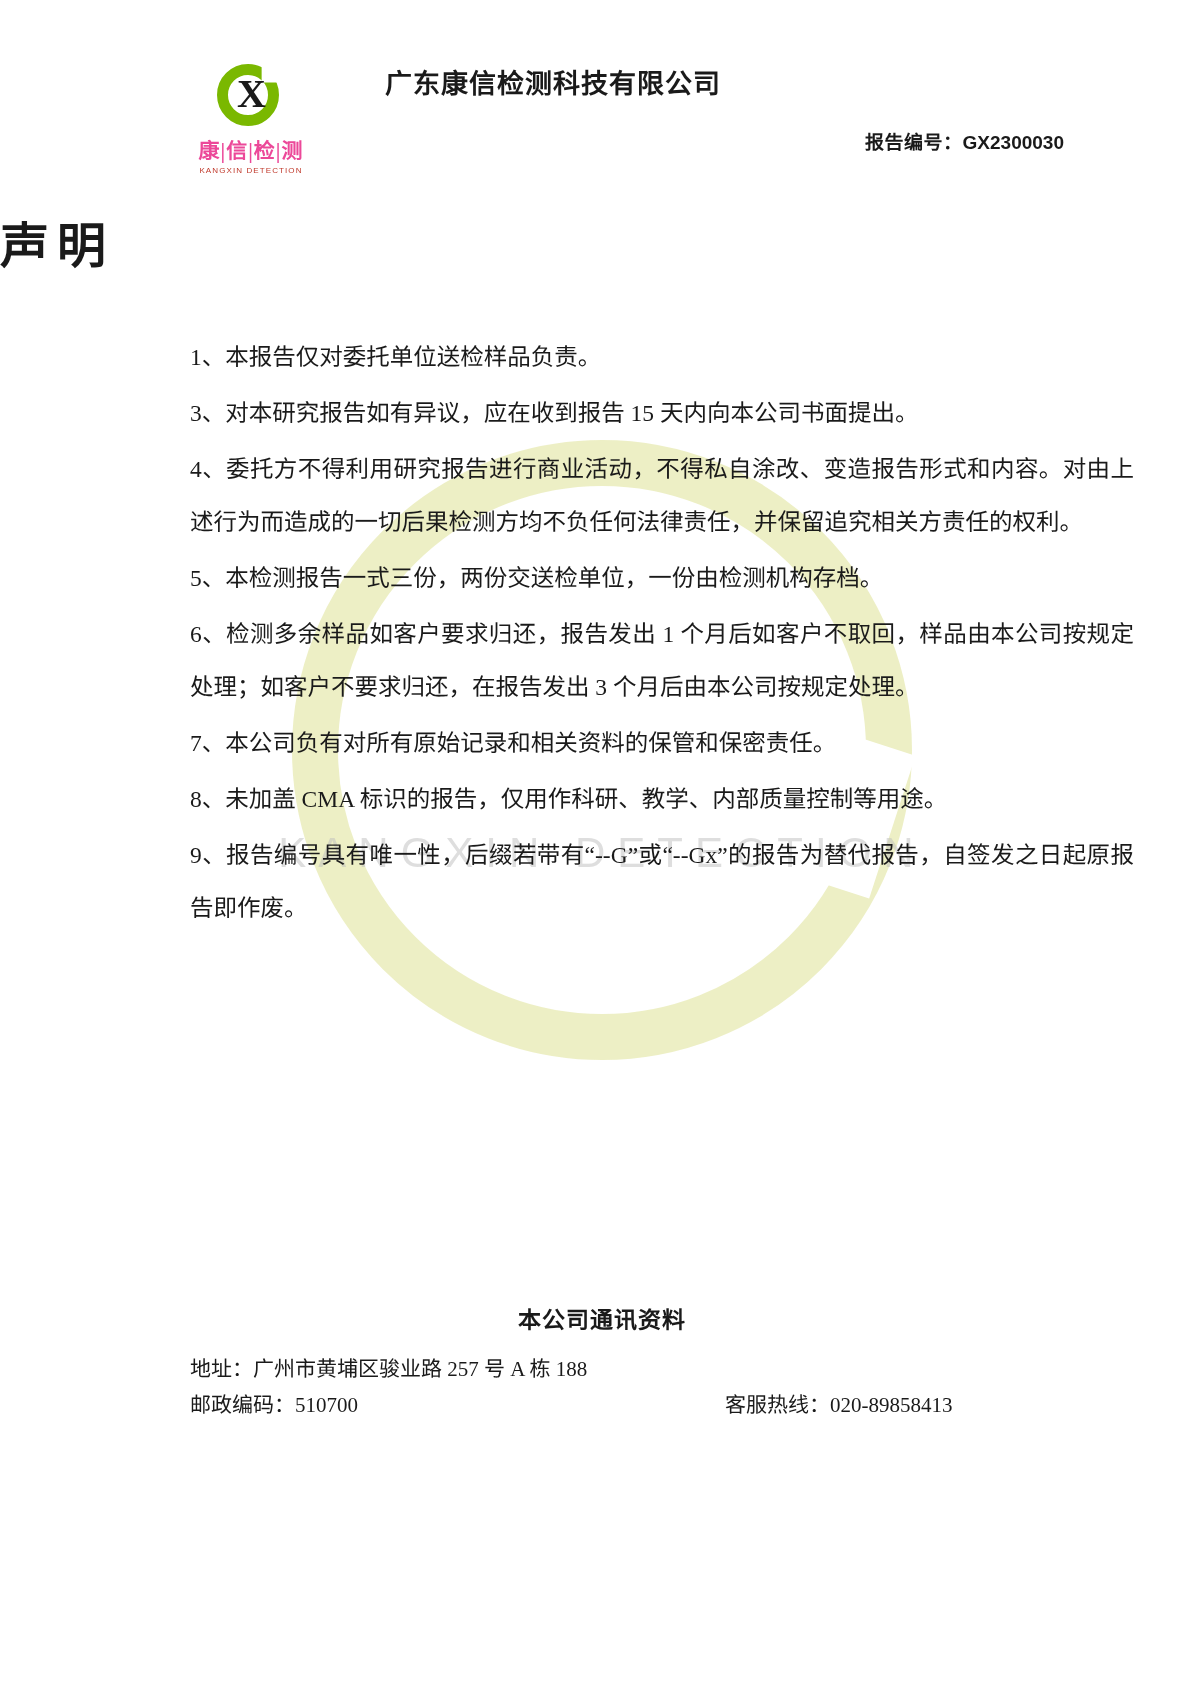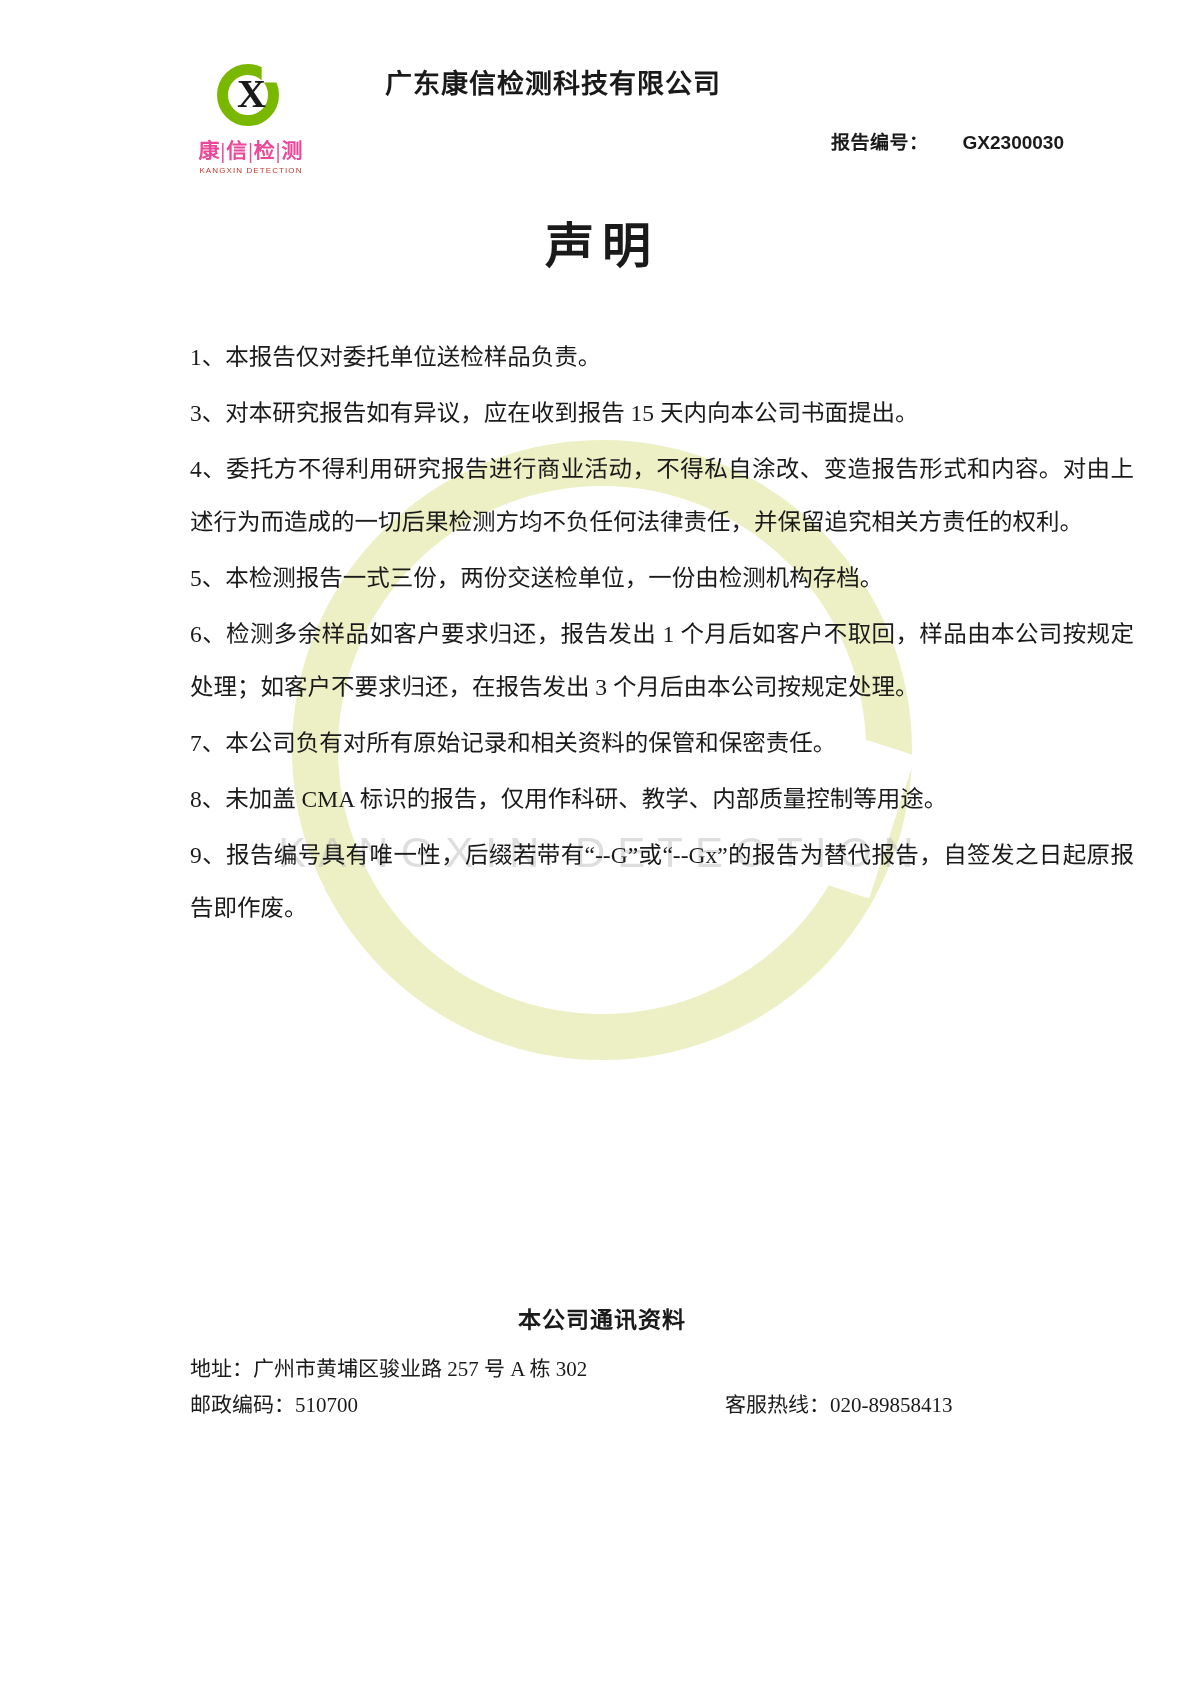--- a/index.html
+++ b/index.html
@@ -147,28 +147,26 @@
     margin-top: 26px;
     text-align: right;
     padding-right: 70px;
     font-size: 19px;
     font-weight: bold;
     letter-spacing: 0.5px;
   }
   .report-no .val {
     font-family: "Liberation Sans", sans-serif;
     letter-spacing: 0;
-    margin-left: 34px;
   }
 
   
   .doc-title {
     position: relative;
     z-index: 2;
-    text-align: center;
     font-size: 49px;
     font-weight: bold;
     letter-spacing: 8px;
     margin-top: 66px;
     font-family: "Liberation Serif", "DejaVu Serif", serif;
   }
 
   
   .content {
     position: relative;
@@ -245,21 +243,21 @@
     <p class="clause">7、本公司负有对所有原始记录和相关资料的保管和保密责任。</p>
     <p class="clause">8、未加盖 CMA 标识的报告，仅用作科研、教学、内部质量控制等用途。</p>
     <p class="clause">9、报告编号具有唯一性，后缀若带有“--G”或“--Gx”的报告为替代报告，自签发之日起原报告即作废。</p>
   </div>
 
   <div class="footer">
     <div class="footer-title">本公司通讯资料</div>
     <div class="footer-lines">
       <div class="footer-row">
         <div>
-          <span>地址：</span><span>广州市黄埔区骏业路 257 号 A 栋 302</span>
+          <span>地址：</span><span>广州市黄埔区骏业路 257 号 A 栋 188</span>
         </div>
       </div>
       <div class="footer-row">
         <div class="left">
           <span>邮政编码：</span><span>510700</span>
         </div>
         <div class="right">
           <span>客服热线：</span><span>020-89858413</span>
         </div>
       </div>

